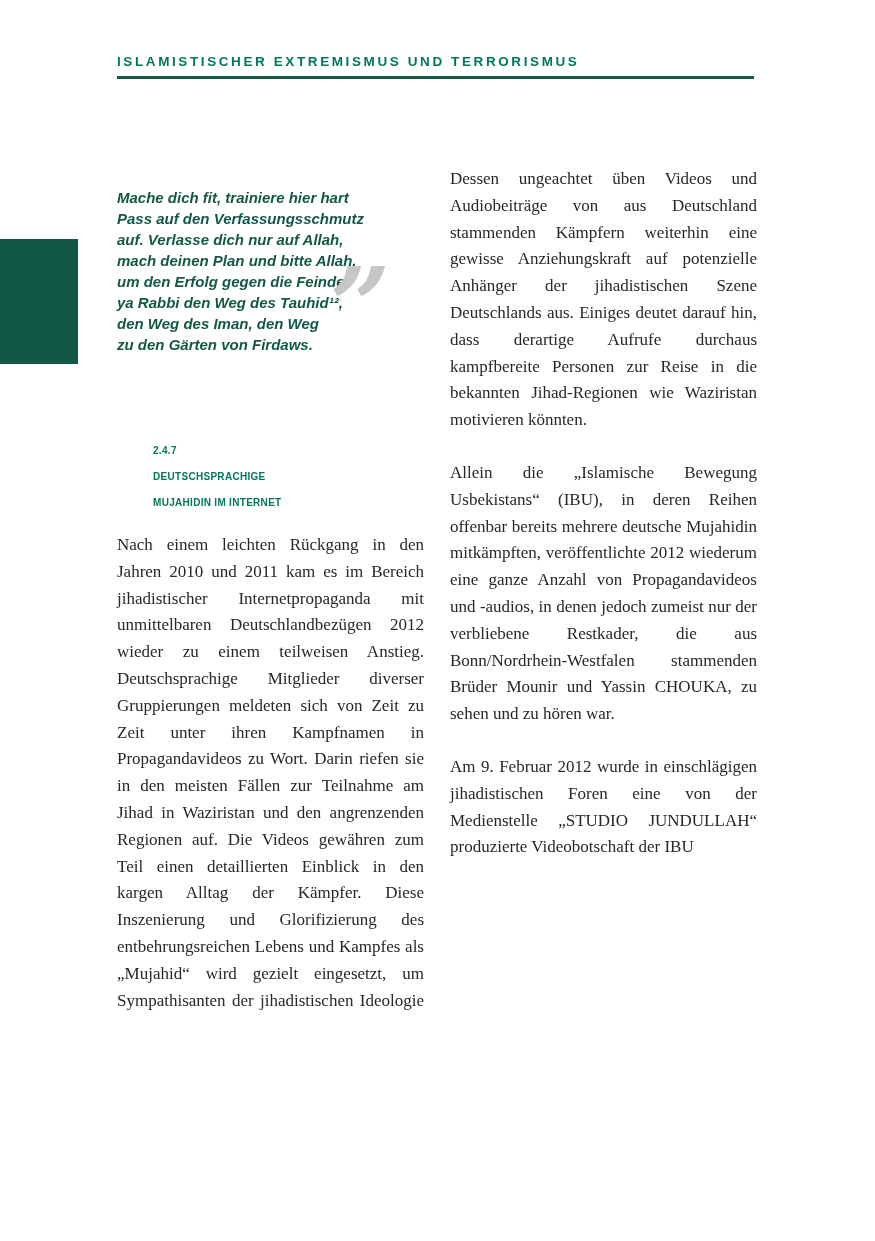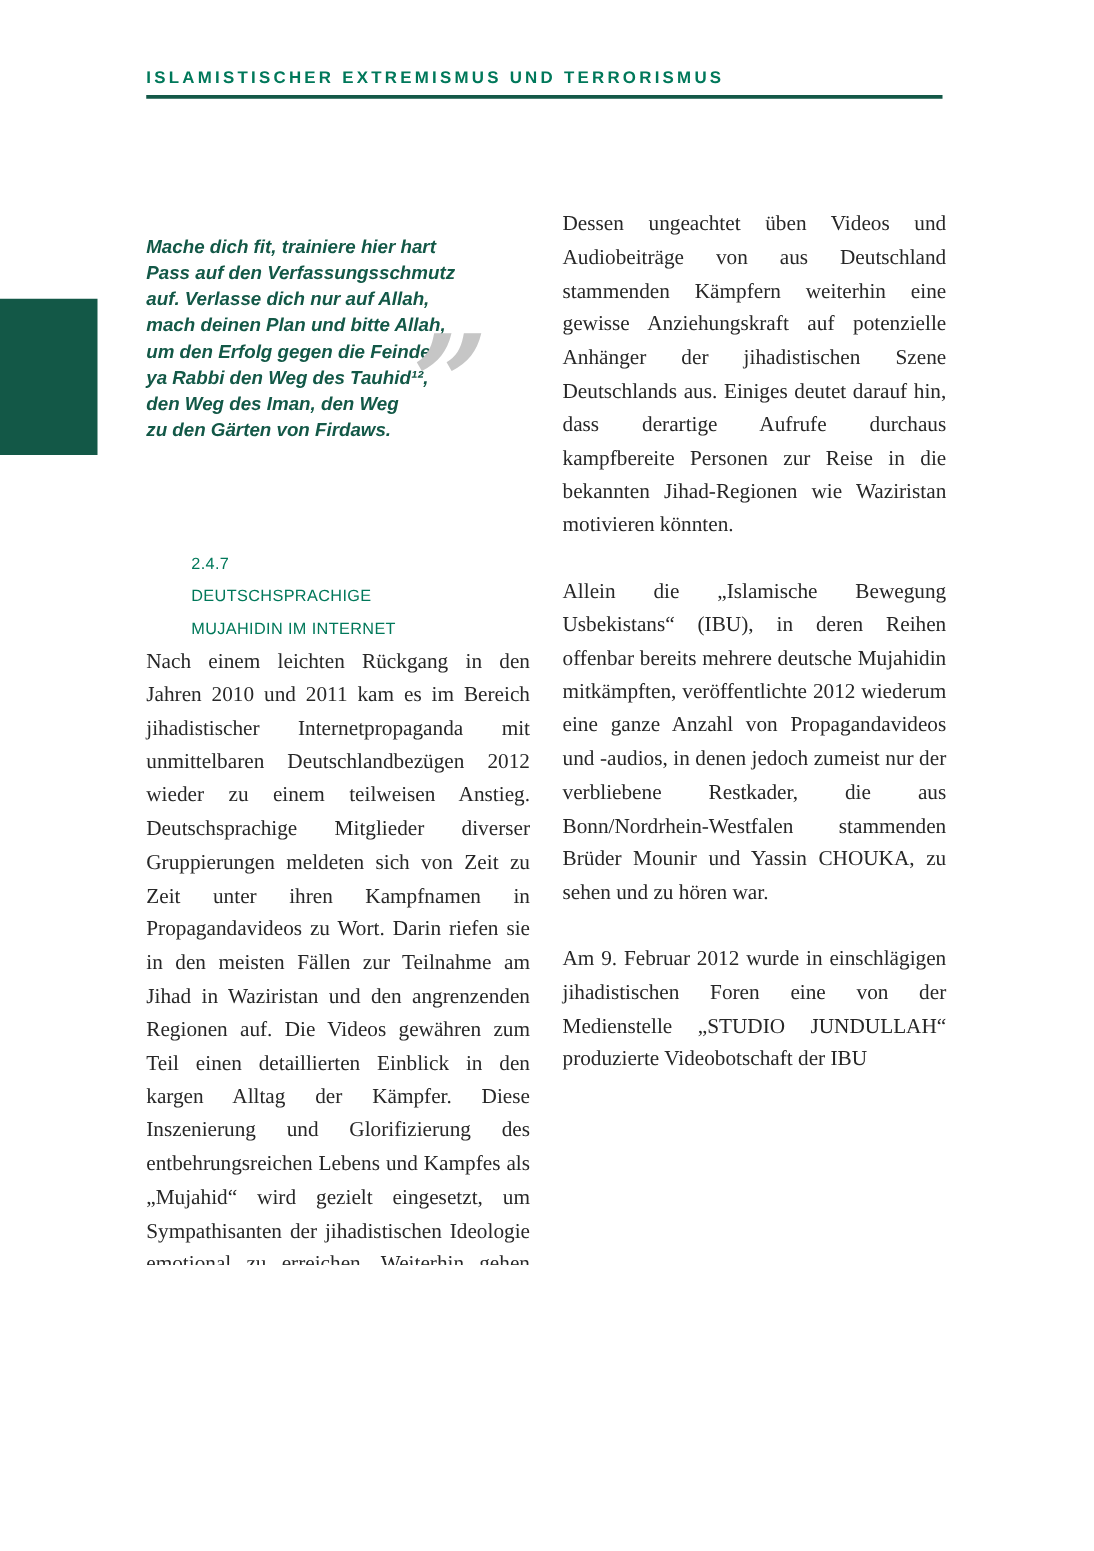--- a/index.html
+++ b/index.html
@@ -45,23 +45,23 @@
     font-style:italic;
   }
   .quote-mark{
     position:absolute;left:213px;top:88px;
     font-family:"DejaVu Serif", serif;
     font-size:105px;line-height:1;
     color:var(--quote-gray);
     pointer-events:none;
   }
   .section-heading{
-    margin:62px 0 0 36px;
+    margin:62px 0 16px 36px;
     font-family:"Liberation Sans", sans-serif;
-    font-weight:normal;font-size:13px;line-height:26px;
+    font-weight:bold;font-size:10px;line-height:26px;
     letter-spacing:0.3px;
     color:var(--accent-green);
     white-space:pre-line;
   }
   .body-par{
     margin:0 0 26px 0;
     font-size:17px;line-height:26.8px;
     text-align:justify;
     color:var(--body-text);
     hyphens:auto;

